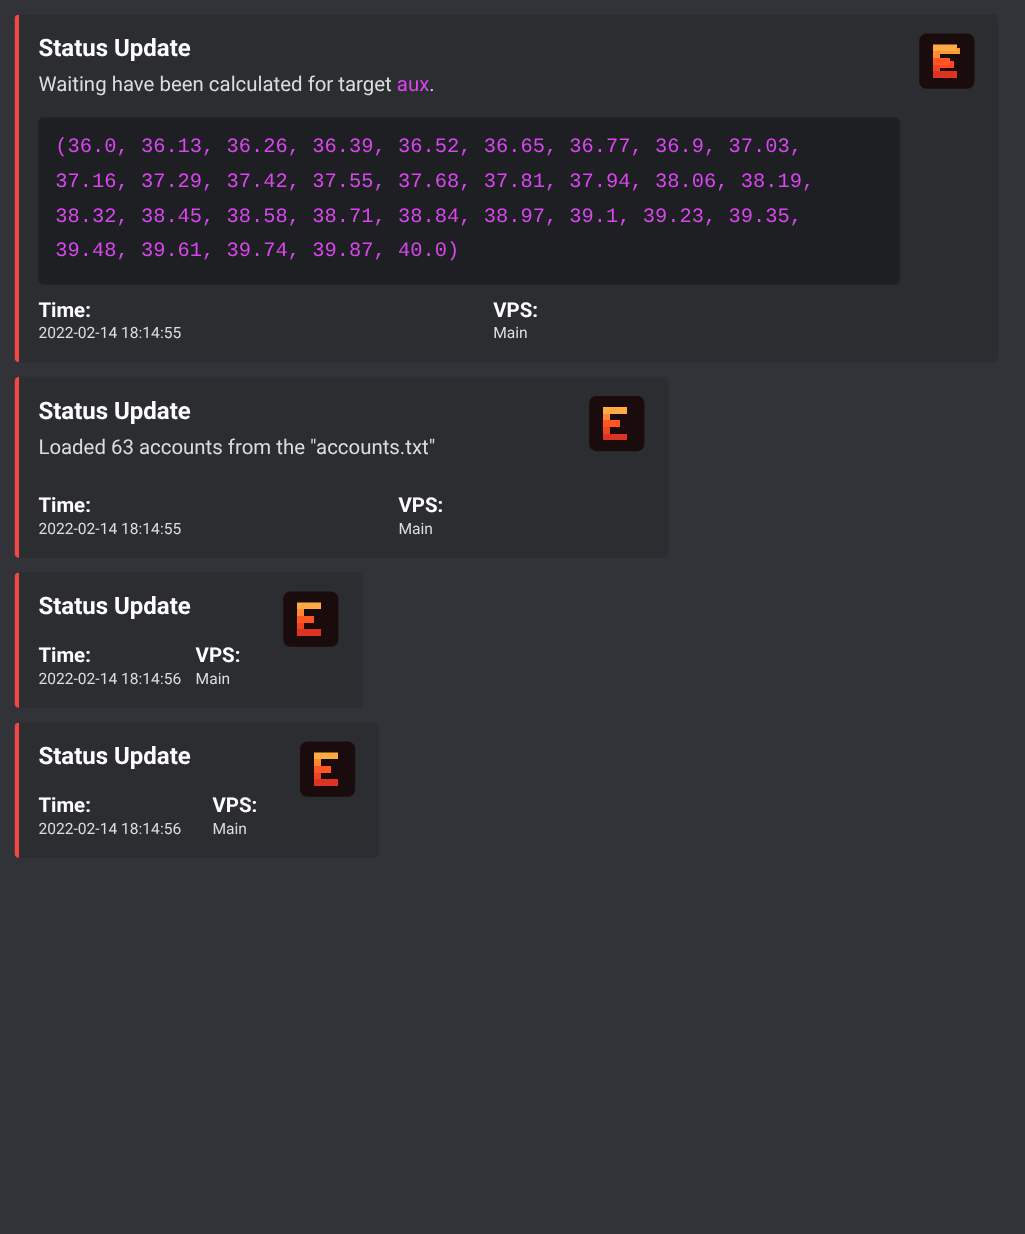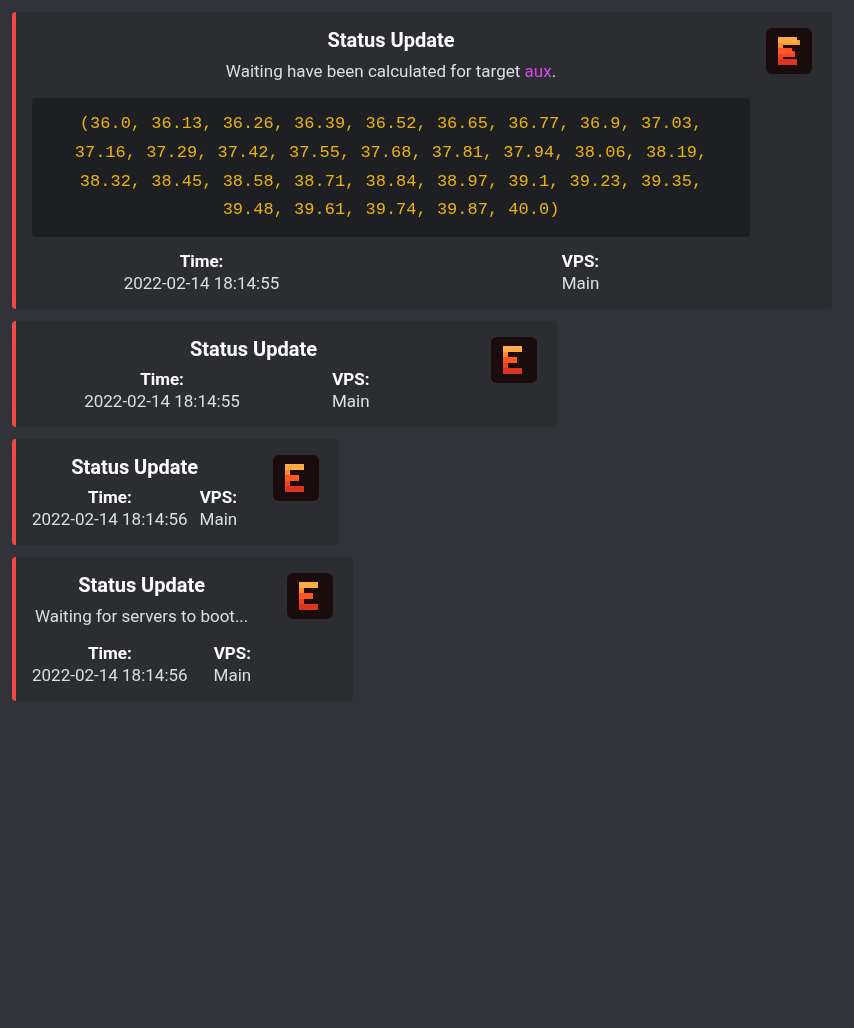--- a/index.html
+++ b/index.html
@@ -24,21 +24,20 @@
     display: inline-block;
     min-width: 200px;
   }
   .embed-wide {
     width: 820px;
   }
   .embed-content {
     display: flex;
     gap: 16px;
     align-items: flex-start;
-    text-align: center;
   }
   .embed-main {
     flex: 1;
   }
   .embed-title {
     color: #ffffff;
     font-weight: 700;
     font-size: 20px;
     margin-bottom: 8px;
   }
@@ -50,22 +49,21 @@
   }
   .embed-description .link {
     color: #d946ef;
   }
   .code-block {
     background: #1e1f22;
     border-radius: 4px;
     padding: 12px 14px;
     font-family: "Consolas", "Courier New", monospace;
     font-size: 17px;
-    color: #eab308;
-    margin-bottom: 14px;
+    color: #d946ef;
     line-height: 1.7;
     white-space: pre-wrap;
     word-break: break-word;
   }
   .embed-fields {
     display: flex;
     gap: 40px;
   }
   .embed-fields.tight {
     gap: 12px;
@@ -74,24 +72,25 @@
     flex: 0 0 auto;
   }
   .embed-field.expand {
     flex: 1;
   }
   .field-name {
     color: #ffffff;
     font-weight: 700;
     font-size: 17px;
     margin-bottom: 2px;
+    margin-top: 12px;
   }
   .field-value {
     color: #dbdee1;
-    font-size: 17px;
+    font-size: 13px;
   }
   .thumbnail {
     width: 46px;
     height: 46px;
     background: #1a0c0c;
     border-radius: 6px;
     flex-shrink: 0;
     display: flex;
     align-items: center;
     justify-content: center;
@@ -145,20 +144,21 @@
       </svg>
     </div>
   </div>
 </div>
 
 
 <div class="embed" style="width:545px;">
   <div class="embed-content">
     <div class="embed-main">
       <div class="embed-title">Status Update</div>
+      <div class="embed-description">Loaded 63 accounts from the "accounts.txt"</div>
       <div class="embed-fields">
         <div class="embed-field" style="min-width:260px;">
           <div class="field-name">Time:</div>
           <div class="field-value">2022-02-14 18:14:55</div>
         </div>
         <div class="embed-field">
           <div class="field-name">VPS:</div>
           <div class="field-value">Main</div>
         </div>
       </div>
@@ -203,21 +203,20 @@
     </div>
   </div>
 </div>
 <br>
 
 
 <div class="embed">
   <div class="embed-content">
     <div class="embed-main">
       <div class="embed-title">Status Update</div>
-      <div class="embed-description">Waiting for servers to boot...</div>
       <div class="embed-fields tight" style="gap:26px;">
         <div class="embed-field">
           <div class="field-name">Time:</div>
           <div class="field-value">2022-02-14 18:14:56</div>
         </div>
         <div class="embed-field">
           <div class="field-name">VPS:</div>
           <div class="field-value">Main</div>
         </div>
       </div>

